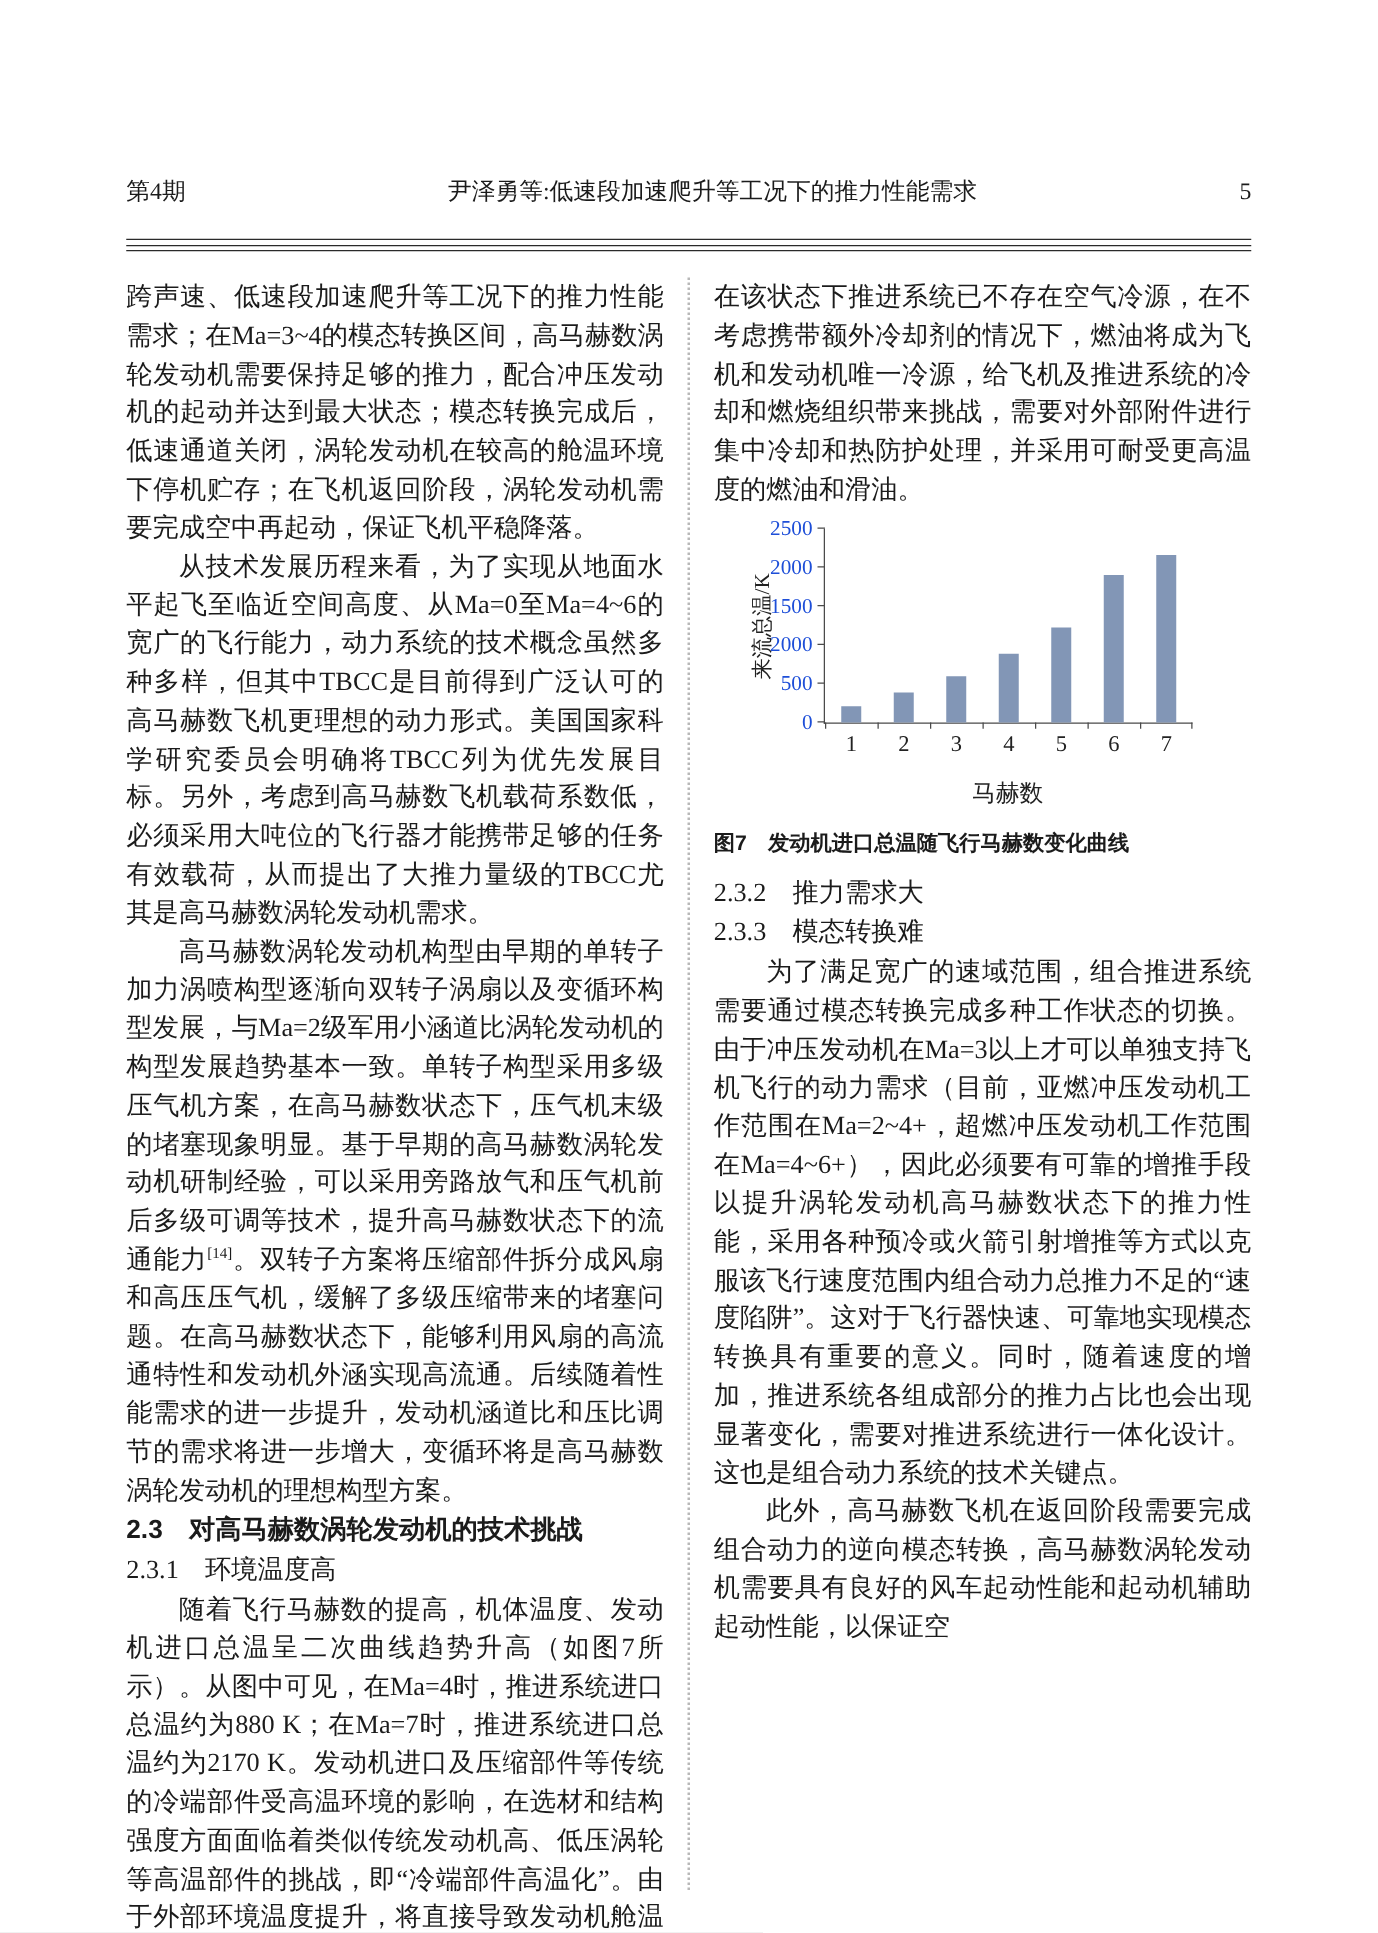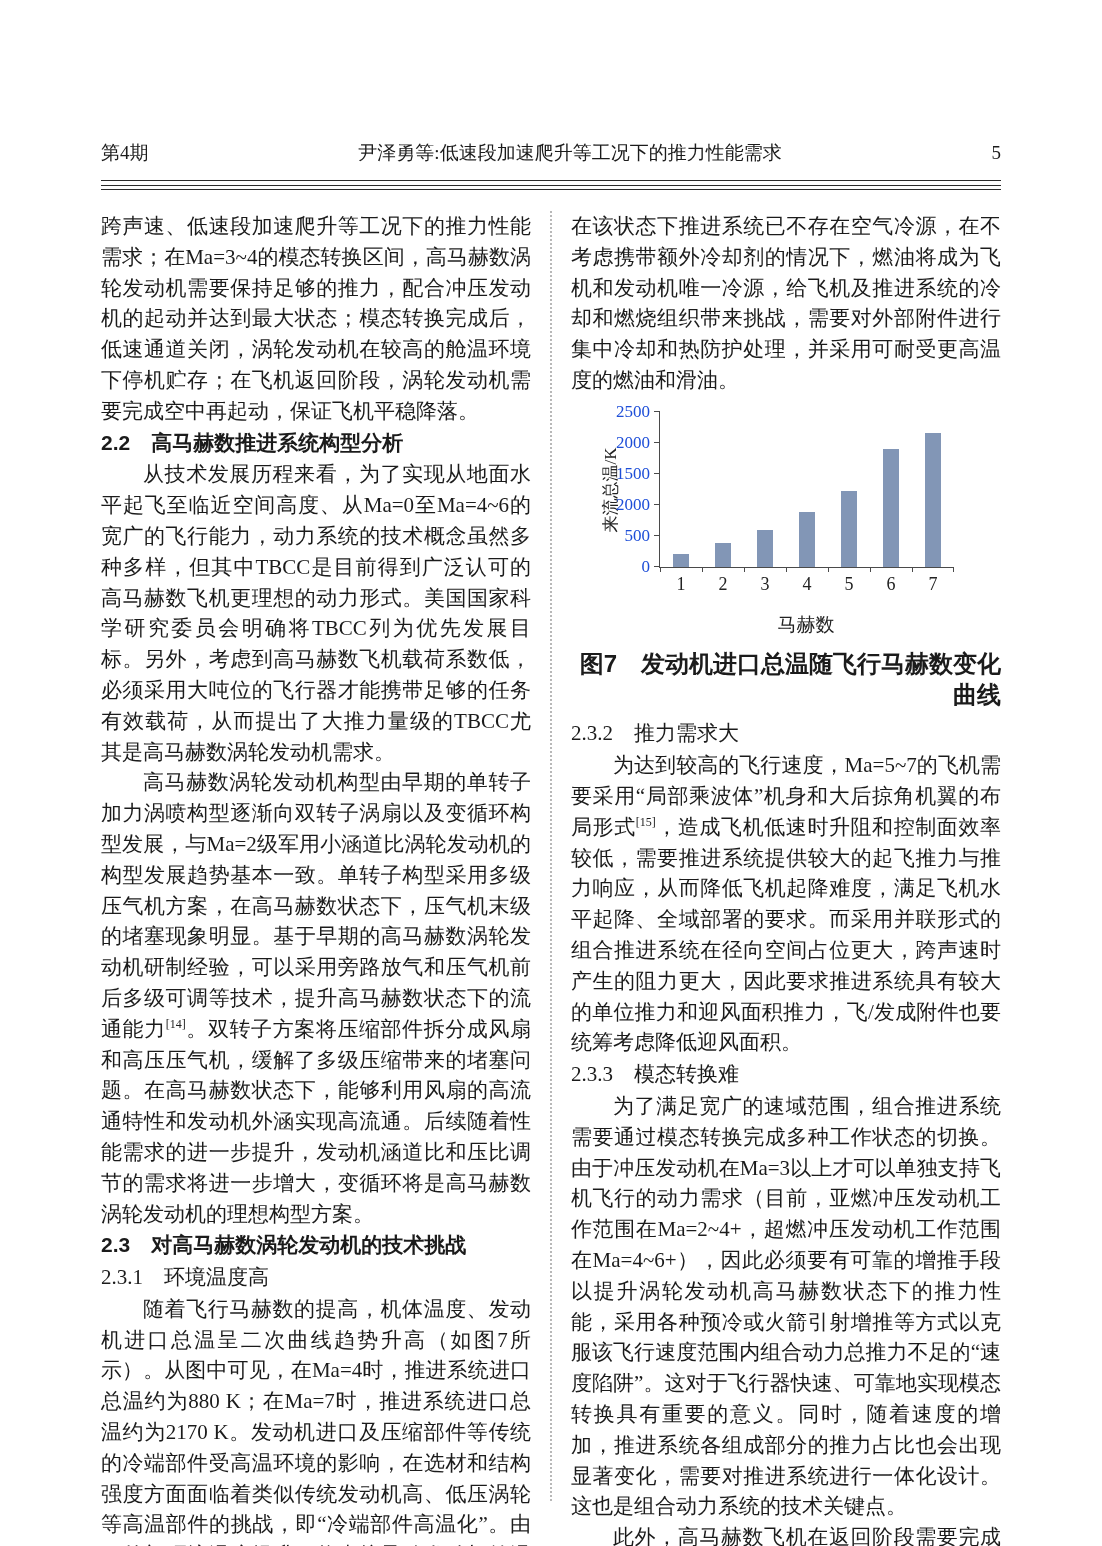--- a/index.html
+++ b/index.html
@@ -10,21 +10,21 @@
     background:#ffffff;
     box-sizing:border-box;
     padding:140px 101px 0 101px;
     font-family:"Liberation Serif","DejaVu Serif",serif;
     color:#1b1b1b;
   }
   
   .page-header{
     display:flex;justify-content:space-between;align-items:baseline;
     font-size:19px;
-    padding-bottom:14px;
+    padding-bottom:25px;
     border-bottom:1px solid #2a2a2a;
   }
   .page-header .running-title{flex:1;text-align:center;}
   .double-rule{
     margin-top:4px;height:3px;
     border-top:1px solid #2a2a2a;border-bottom:1px solid #2a2a2a;
   }
   
   .columns{
     display:flex;
@@ -78,42 +78,41 @@
     position:absolute;left:-63px;top:78px;width:155px;height:20px;
     transform:rotate(-90deg);
     text-align:center;font-size:17px;color:#222;
   }
   .x-axis-label{
     position:absolute;left:68px;top:208px;width:294px;
     text-align:center;font-size:19px;color:#222;
   }
   .fig-caption{
     margin-top:10px;
-    text-align:right;
+    text-align:left;
     font-family:"Liberation Sans","DejaVu Sans",sans-serif;
-    font-weight:bold;font-size:24px;
+    font-weight:bold;font-size:17px;
   }
 </style>
 </head>
 <body>
 
 <div class="page">
 
   <header class="page-header">
     <span>第4期</span>
     <span class="running-title">尹泽勇等:低速段加速爬升等工况下的推力性能需求</span>
     <span>5</span>
   </header>
   <div class="double-rule"></div>
 
   <main class="columns">
 
     <section class="col col-left">
       <p class="para no-indent">跨声速、低速段加速爬升等工况下的推力性能需求；在Ma=3~4的模态转换区间，高马赫数涡轮发动机需要保持足够的推力，配合冲压发动机的起动并达到最大状态；模态转换完成后，低速通道关闭，涡轮发动机在较高的舱温环境下停机贮存；在飞机返回阶段，涡轮发动机需要完成空中再起动，保证飞机平稳降落。</p>
-      <h3 class="sec-heading">2.2　高马赫数推进系统构型分析</h3>
       <p class="para">从技术发展历程来看，为了实现从地面水平起飞至临近空间高度、从Ma=0至Ma=4~6的宽广的飞行能力，动力系统的技术概念虽然多种多样，但其中TBCC是目前得到广泛认可的高马赫数飞机更理想的动力形式。美国国家科学研究委员会明确将TBCC列为优先发展目标。另外，考虑到高马赫数飞机载荷系数低，必须采用大吨位的飞行器才能携带足够的任务有效载荷，从而提出了大推力量级的TBCC尤其是高马赫数涡轮发动机需求。</p>
       <p class="para"><span>高马赫数涡轮发动机构型由早期的单转子加力涡喷构型逐渐向双转子涡扇以及变循环构型发展，与Ma=2级军用小涵道比涡轮发动机的构型发展趋势基本一致。单转子构型采用多级压气机方案，在高马赫数状态下，压气机末级的堵塞现象明显。基于早期的高马赫数涡轮发动机研制经验，可以采用旁路放气和压气机前后多级可调等技术，提升高马赫数状态下的流通能力</span><sup class="ref">[14]</sup><span>。双转子方案将压缩部件拆分成风扇和高压压气机，缓解了多级压缩带来的堵塞问题。在高马赫数状态下，能够利用风扇的高流通特性和发动机外涵实现高流通。后续随着性能需求的进一步提升，发动机涵道比和压比调节的需求将进一步增大，变循环将是高马赫数涡轮发动机的理想构型方案。</span></p>
       <h3 class="sec-heading">2.3　对高马赫数涡轮发动机的技术挑战</h3>
       <h4 class="subsec-heading">2.3.1　环境温度高</h4>
       <p class="para">随着飞行马赫数的提高，机体温度、发动机进口总温呈二次曲线趋势升高（如图7所示）。从图中可见，在Ma=4时，推进系统进口总温约为880 K；在Ma=7时，推进系统进口总温约为2170 K。发动机进口及压缩部件等传统的冷端部件受高温环境的影响，在选材和结构强度方面面临着类似传统发动机高、低压涡轮等高温部件的挑战，即“冷端部件高温化”。由于外部环境温度提升，将直接导致发动机舱温度及燃油来流温度、滑油循环温度的大幅提升，现有涡轮发动机外部结构及附件系统的耐温能力严重不足。同时，</p>
     </section>
 
     <div class="col-divider"></div>
 
     <section class="col col-right">
@@ -157,20 +156,19 @@
               <div class="x-tick" style="left: 210px;"></div>
               <div class="x-tick" style="left: 252px;"></div>
               <div class="x-tick" style="left: 293px;"></div>
             </div>
           <div class="x-axis-label">马赫数</div>
         </div>
         <figcaption class="fig-caption">图7　发动机进口总温随飞行马赫数变化曲线</figcaption>
       </figure>
 
       <h4 class="subsec-heading">2.3.2　推力需求大</h4>
-      <p class="para"><span>为达到较高的飞行速度，Ma=5~7的飞机需要采用“局部乘波体”机身和大后掠角机翼的布局形式</span><sup class="ref">[15]</sup><span>，造成飞机低速时升阻和控制面效率较低，需要推进系统提供较大的起飞推力与推力响应，从而降低飞机起降难度，满足飞机水平起降、全域部署的要求。而采用并联形式的组合推进系统在径向空间占位更大，跨声速时产生的阻力更大，因此要求推进系统具有较大的单位推力和迎风面积推力，飞/发成附件也要统筹考虑降低迎风面积。</span></p>
       <h4 class="subsec-heading">2.3.3　模态转换难</h4>
       <p class="para">为了满足宽广的速域范围，组合推进系统需要通过模态转换完成多种工作状态的切换。由于冲压发动机在Ma=3以上才可以单独支持飞机飞行的动力需求（目前，亚燃冲压发动机工作范围在Ma=2~4+，超燃冲压发动机工作范围在Ma=4~6+），因此必须要有可靠的增推手段以提升涡轮发动机高马赫数状态下的推力性能，采用各种预冷或火箭引射增推等方式以克服该飞行速度范围内组合动力总推力不足的“速度陷阱”。这对于飞行器快速、可靠地实现模态转换具有重要的意义。同时，随着速度的增加，推进系统各组成部分的推力占比也会出现显著变化，需要对推进系统进行一体化设计。这也是组合动力系统的技术关键点。</p>
       <p class="para">此外，高马赫数飞机在返回阶段需要完成组合动力的逆向模态转换，高马赫数涡轮发动机需要具有良好的风车起动性能和起动机辅助起动性能，以保证空</p>
     </section>
 
   </main>
 </div>
 
 </body></html>

